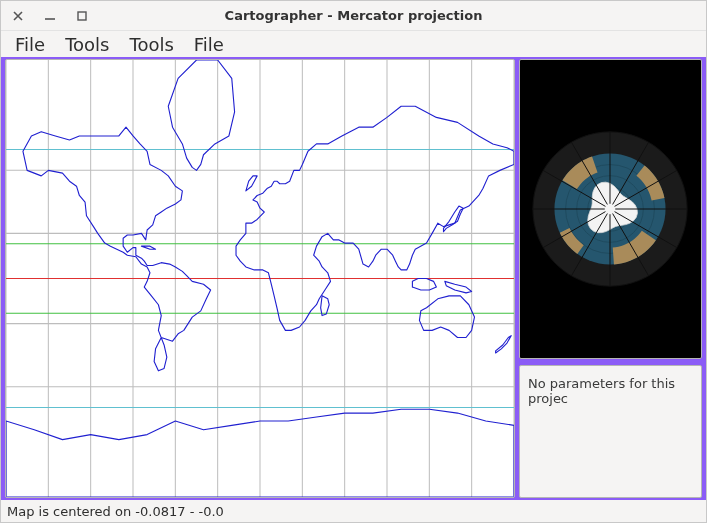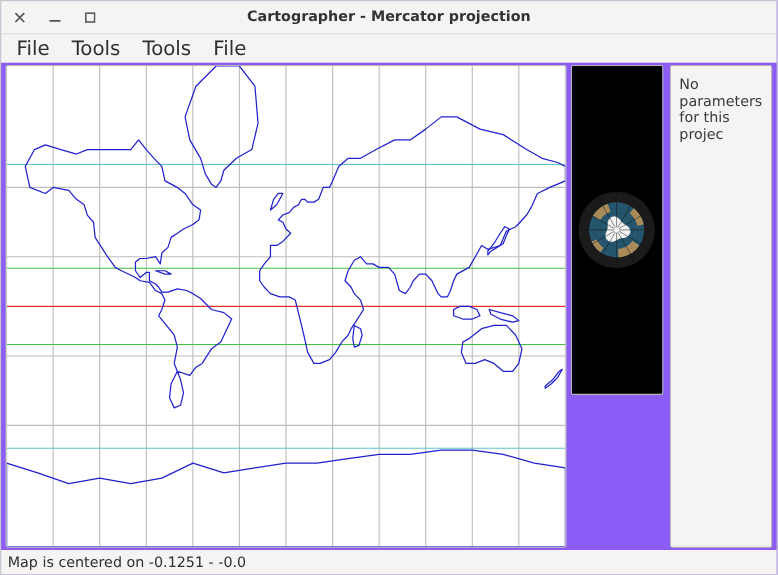--- a/index.html
+++ b/index.html
@@ -6,21 +6,21 @@
   html, body { width: 707px; height: 523px; font-family: "DejaVu Sans", "Liberation Sans", Arial, sans-serif; font-size: 13px; background: #f0f0f0; overflow: hidden; color: #2e2e2e; }
   .window { width: 707px; height: 523px; background: #8b5cf6; display: flex; flex-direction: column; border: 1px solid #c8c8c8; justify-content: center; }
   .titlebar { height: 30px; background: #f5f4f3; display: flex; align-items: center; padding: 0 8px; border-bottom: 1px solid #e3e3e3; position: relative; }
   .titlebar .controls { display: flex; gap: 14px; align-items: center; }
   .titlebar .ctl { width: 18px; height: 18px; display: flex; align-items: center; justify-content: center; color: #555; }
   .titlebar .title { position: absolute; left: 0; right: 0; text-align: center; font-weight: bold; font-size: 13px; color: #333; pointer-events: none; }
   .menubar { height: 26px; display: flex; align-items: center; gap: 0; padding: 0 4px; background: #f5f4f3; }
   .menubar .item { padding: 4px 10px; font-size: 18px; color: #2e2e2e; cursor: default; }
   .content { flex: 1; display: flex; gap: 4px; padding: 2px 4px 2px 4px; min-height: 0; }
   .map-panel { flex: 1; background: #fff; border: 1px solid #b5b5b5; border-radius: 2px; position: relative; overflow: hidden; }
-  .side { width: 183px; display: flex; gap: 6px; }
+  .side { width: 183px; display: flex; flex-direction: column; gap: 6px; }
   .preview-panel { height: 300px; background: #000; border: 1px solid #b5b5b5; border-radius: 2px; overflow: hidden; position: relative; }
   .params-panel { flex: 1; background: #f5f4f3; border: 1px solid #b5b5b5; border-radius: 2px; padding: 10px 8px; font-size: 13px; color: #3a3a3a; }
   .statusbar { height: 22px; padding: 2px 6px; font-size: 13px; color: #2e2e2e; background: #f5f4f3; display: flex; align-items: center; }
   svg { display: block; }
 </style>
 </head>
 <body>
 
 <div class="window">
 
@@ -123,16 +123,16 @@
           </svg>
       </div>
       <div class="params-panel">
         <span>No parameters for this projec</span>
       </div>
     </div>
 
   </div>
 
   <div class="statusbar">
-    <span>Map is centered on -0.1251  -  -0.0</span>
+    <span>Map is centered on -0.0817  -  -0.0</span>
   </div>
 
 </div>
 
 </body></html>

